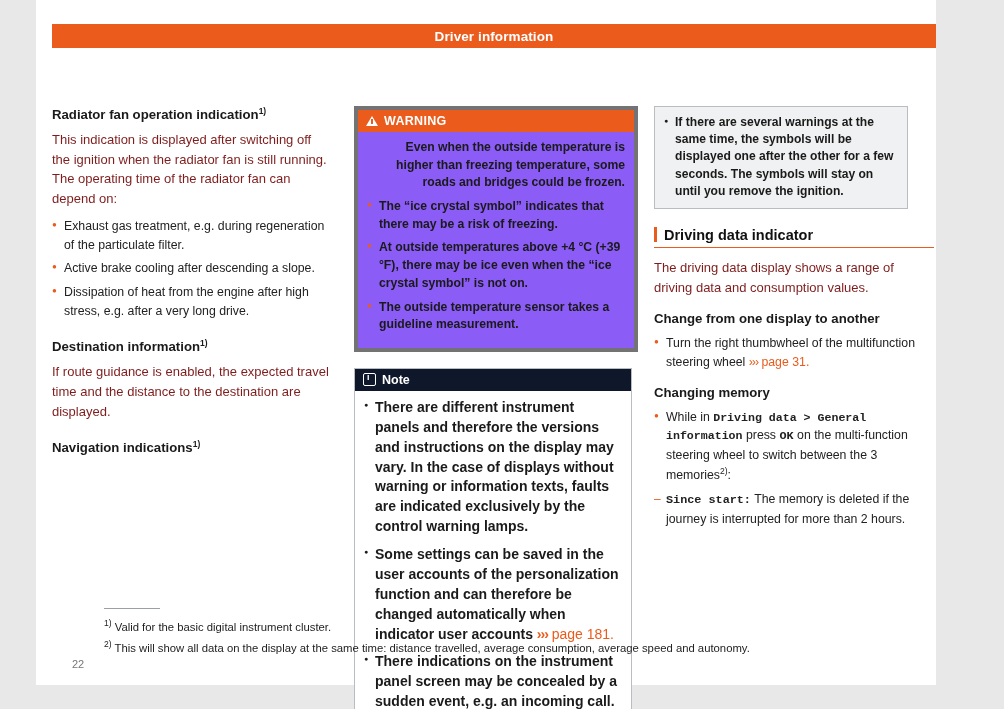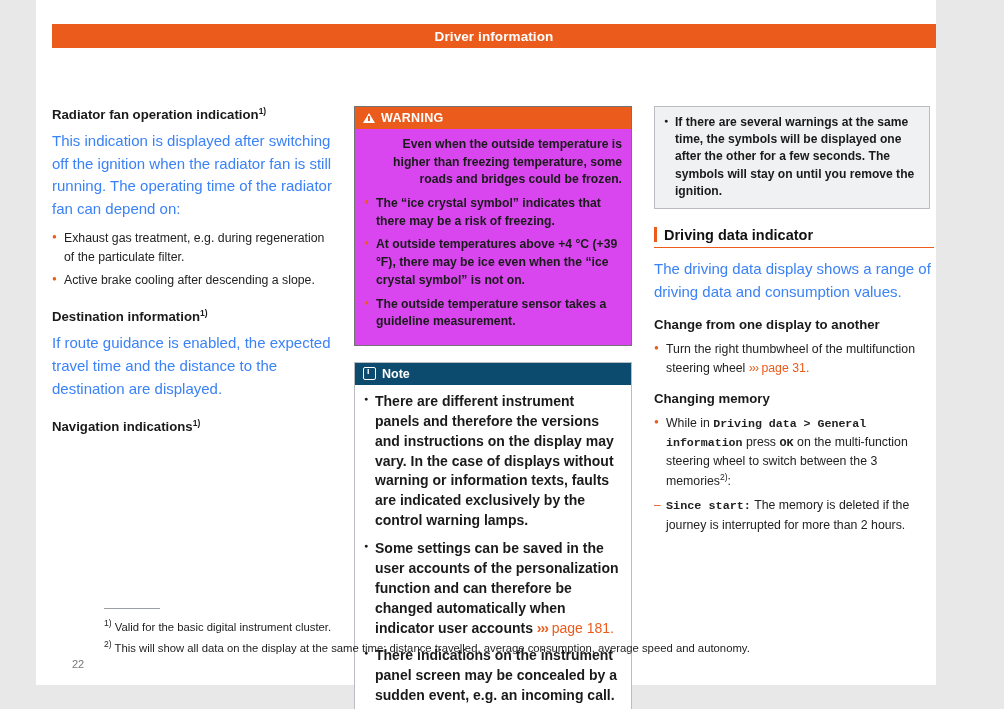--- a/index.html
+++ b/index.html
@@ -53,23 +53,23 @@
 
   h2.sec {
     font-size: 13.2px;
     font-weight: bold;
     color: #1a1a1a;
     margin: 0 0 6px 0;
     line-height: 1.25;
   }
   h2.sec.spaced { margin-top: 18px; }
   p.body {
-    font-size: 15px;
+    font-size: 13px;
     line-height: 1.52;
-    color: #3b82f6;
+    color: #7f1d1d;
     margin: 0 0 8px 0;
   }
   ul.bullets {
     list-style: none;
     margin: 0 0 8px 0;
     padding: 0;
   }
   ul.bullets li {
     position: relative;
     font-size: 12.3px;
@@ -93,22 +93,22 @@
     font-size: 12px;
     line-height: 1.5;
   }
   sup {
     font-size: 8.5px;
     vertical-align: super;
   }
 
   
   .warning-box {
-    border: 1px solid #737373;
-    background: #d946ef;
+    border: 4px solid #737373;
+    background: #8b5cf6;
     width: 276px;
   }
   .warning-head {
     background: #ea5b1c;
     color: #fff;
     font-size: 12.5px;
     font-weight: bold;
     padding: 4px 8px;
     display: flex;
     align-items: center;
@@ -155,21 +155,21 @@
     line-height: 1.8;
   }
 
   
   .note-box {
     border: 1px solid #b9bcc0;
     width: 276px;
     margin-top: 16px;
   }
   .note-head {
-    background: #0c4a6e;
+    background: #0f172a;
     color: #fff;
     font-size: 12.5px;
     font-weight: bold;
     padding: 4px 8px;
     display: flex;
     align-items: center;
     gap: 6px;
   }
   .note-icon {
     display: inline-block;
@@ -208,21 +208,21 @@
     font-size: 7px;
     line-height: 2.1;
   }
   .pgref { color: #ea5b1c; font-weight: normal; }
   .arrows { color: #ea5b1c; letter-spacing: -1px; }
 
   
   .grey-box {
     border: 1px solid #b9bcc0;
     background: #f0f1f2;
-    width: 276px;
+    width: 254px;
     padding: 7px 9px 8px 9px;
     box-sizing: border-box;
   }
   .grey-box ul { list-style: none; margin: 0; padding: 0; }
   .grey-box li {
     position: relative;
     padding-left: 11px;
     margin-bottom: 8px;
     font-size: 12.1px;
     line-height: 1.42;
@@ -310,20 +310,21 @@
 
   <div class="columns">
 
     <div class="col left">
 
       <h2 class="sec"><span>Radiator fan operation indication</span><sup>1)</sup></h2>
       <p class="body">This indication is displayed after switching off the ignition when the radiator fan is still running. The operating time of the radiator fan can depend on:</p>
       <ul class="bullets">
         <li>Exhaust gas treatment, e.g. during regeneration of the particulate filter.</li>
         <li>Active brake cooling after descending a slope.</li>
+        <li>Dissipation of heat from the engine after high stress, e.g. after a very long drive.</li>
       </ul>
 
       <h2 class="sec spaced"><span>Destination information</span><sup>1)</sup></h2>
       <p class="body">If route guidance is enabled, the expected travel time and the distance to the destination are displayed.</p>
 
       <h2 class="sec spaced"><span>Navigation indications</span><sup>1)</sup></h2>
     </div>
 
     <div class="col mid">
 

